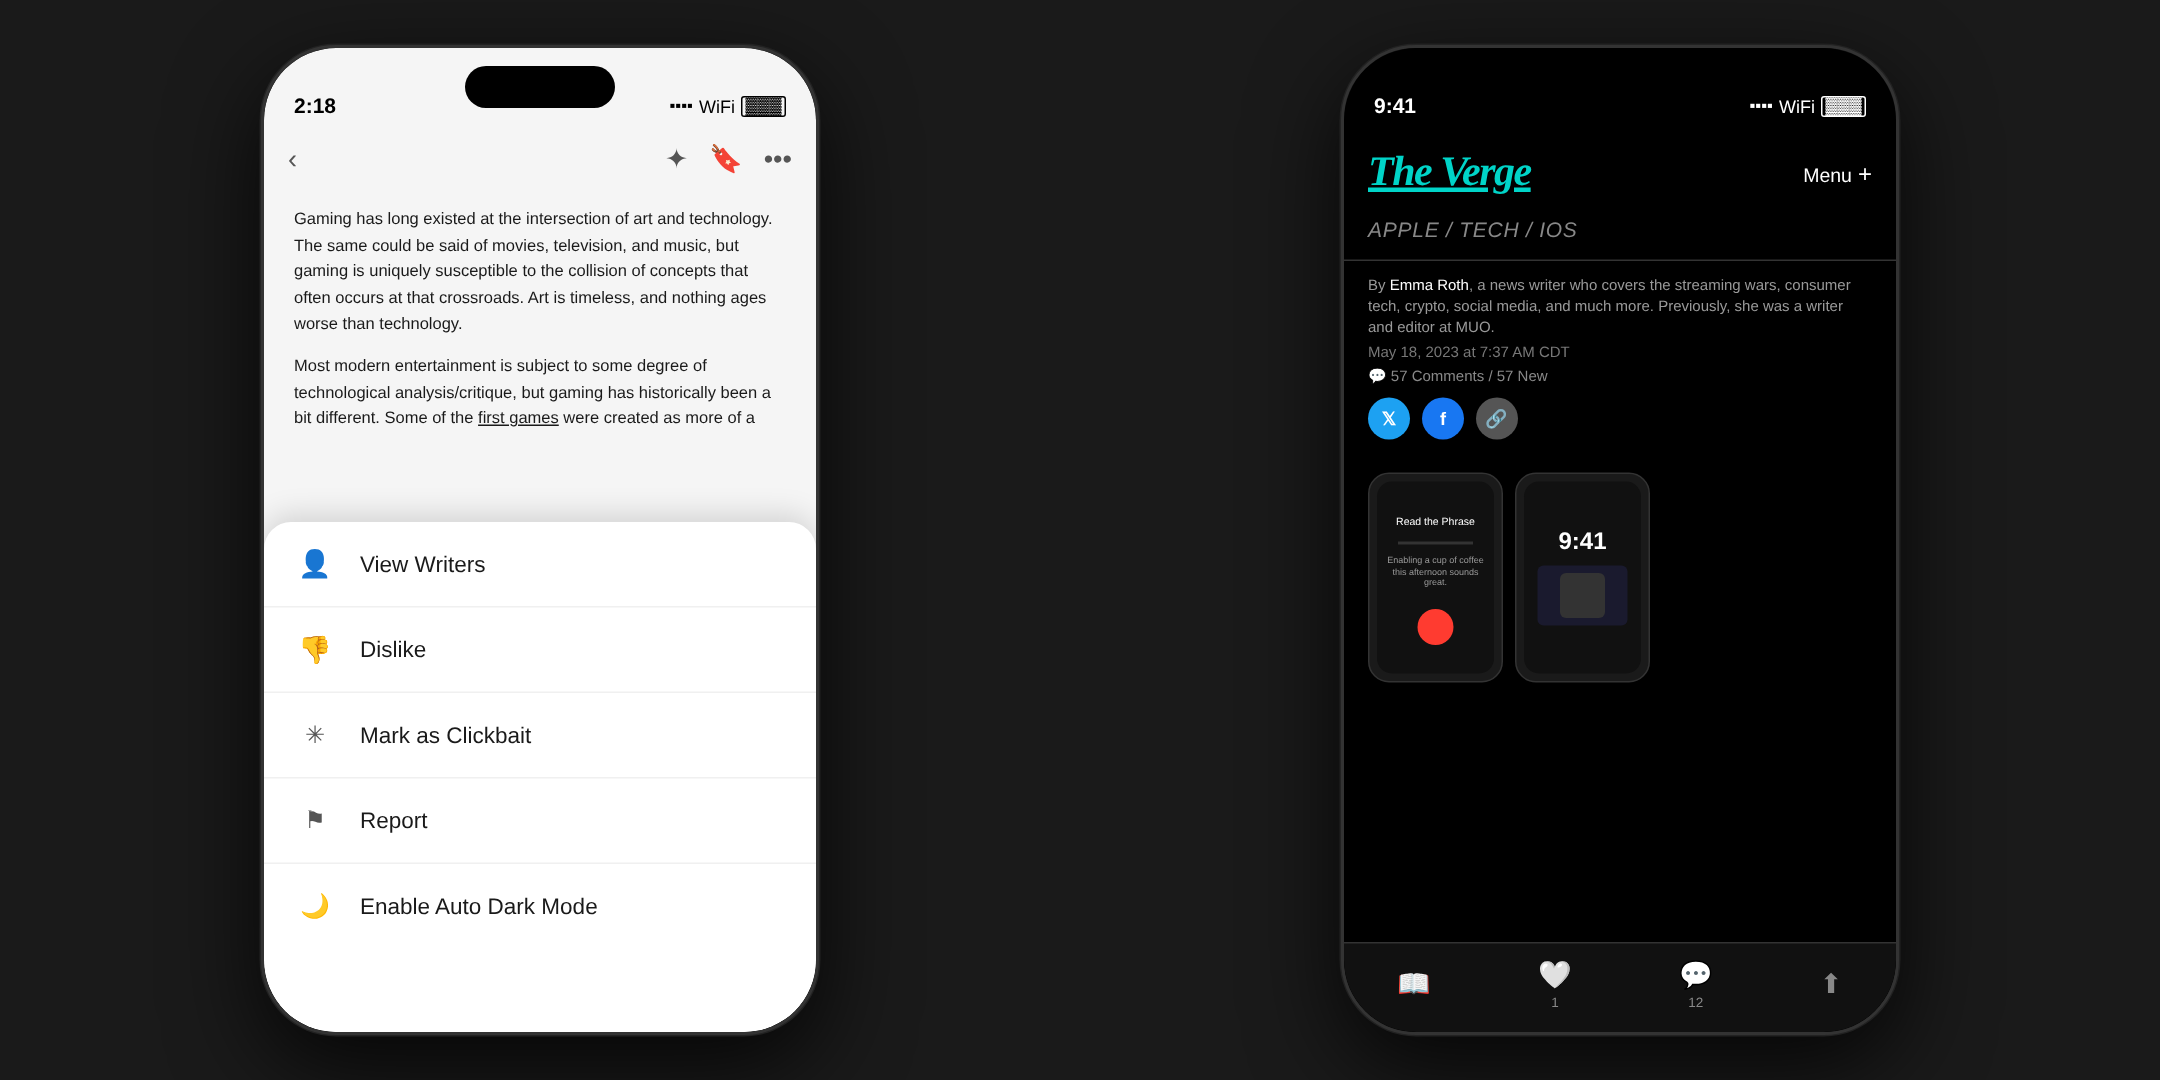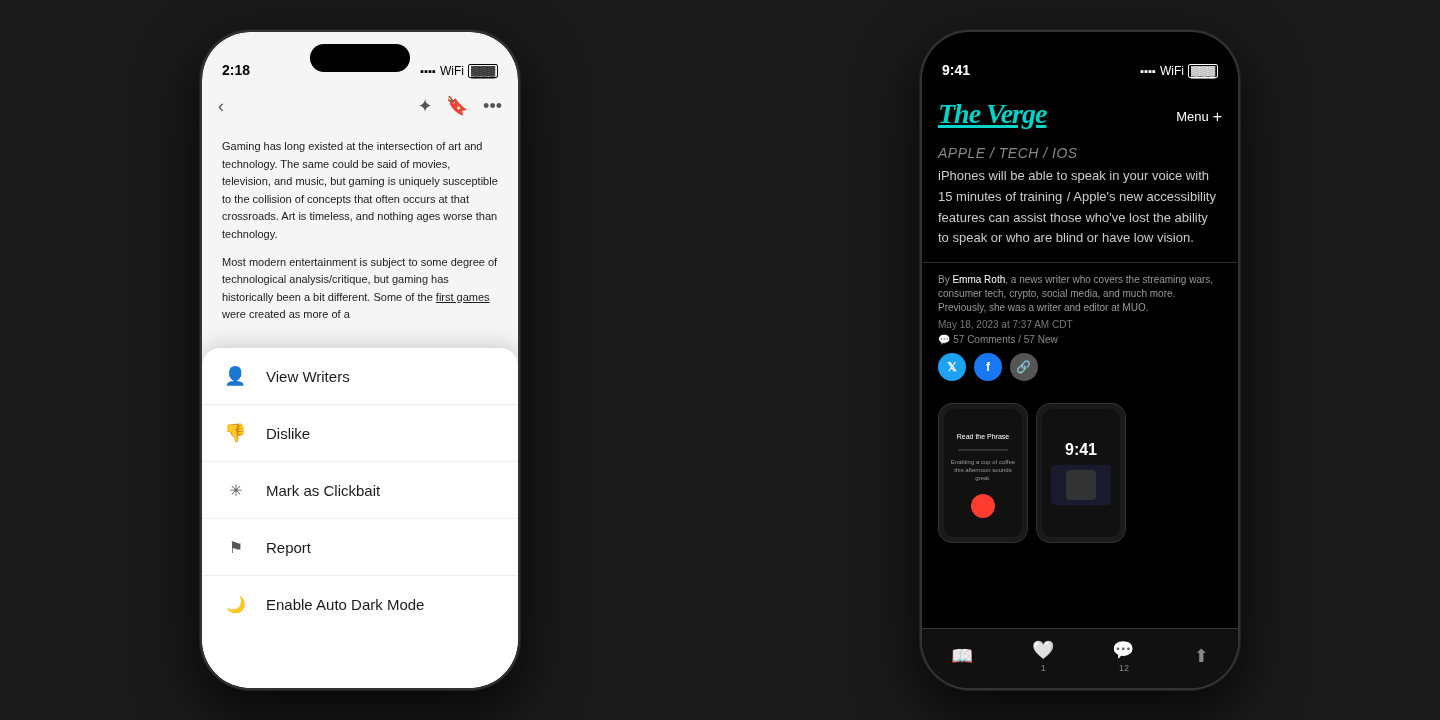--- a/index.html
+++ b/index.html
@@ -9,21 +9,21 @@
       background: #1a1a1a;
       display: flex;
       align-items: center;
       justify-content: space-around;
       font-family: -apple-system, BlinkMacSystemFont, 'Helvetica Neue', Arial, sans-serif;
       overflow: hidden;
     }
 
     
     .phone {
-      width: 320px;
+      width: 372px;
       height: 660px;
       background: #111;
       border-radius: 50px;
       border: 2px solid #333;
       position: relative;
       overflow: hidden;
       box-shadow: 0 0 0 1px #222, 0 20px 60px rgba(0,0,0,0.8);
       padding-left: 30px;
     }
 
@@ -483,24 +483,20 @@
             <span style="color:#00d4c8; font-style:italic; font-family: Georgia, serif; font-size:28px; font-weight:900;">The Verge</span>
           </div>
           <div class="verge-menu">
             <span>Menu</span>
             <span style="font-size:16px;">+</span>
           </div>
         </div>
 
         <div class="breadcrumb">APPLE / TECH / IOS</div>
 
-        <div class="article-title">
-          <span>iPhones will be able to speak in your voice with 15 minutes of training</span>
-          <span>/ Apple's new accessibility features can assist those who've lost the ability to speak or who are blind or have low vision.</span>
-        </div>
       </div>
 
       <div class="author-section">
         <div class="author-text">
           <span>By </span><span style="color:#fff;">Emma Roth</span><span>, a news writer who covers the streaming wars, consumer tech, crypto, social media, and much more. Previously, she was a writer and editor at MUO.</span>
         </div>
         <div class="date-text">May 18, 2023 at 7:37 AM CDT</div>
         <div class="comments-link">💬 57 Comments / 57 New</div>
         <div class="social-icons">
           <div class="social-btn social-twitter">𝕏</div>

